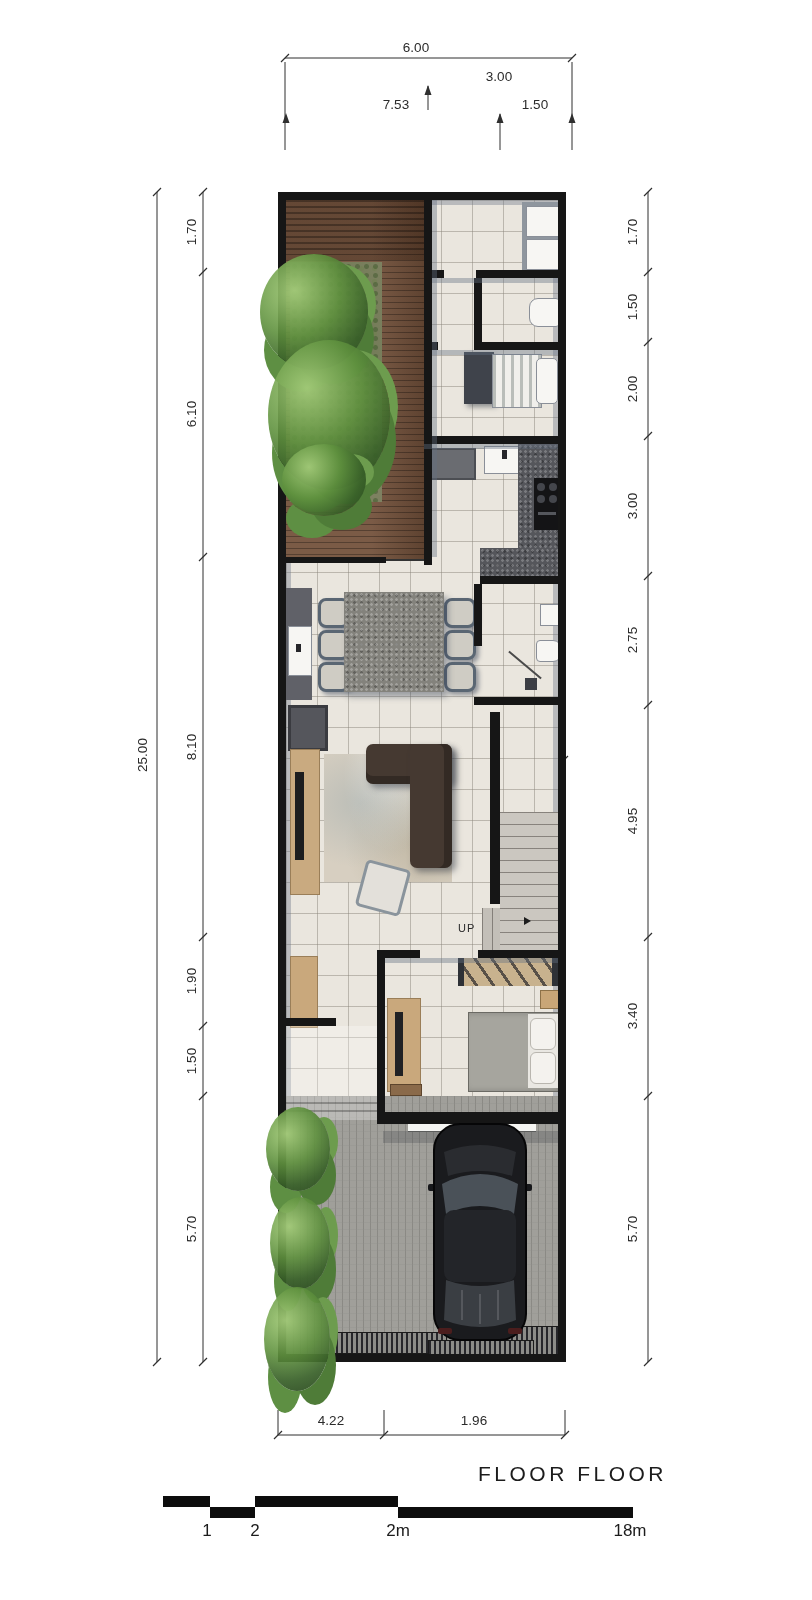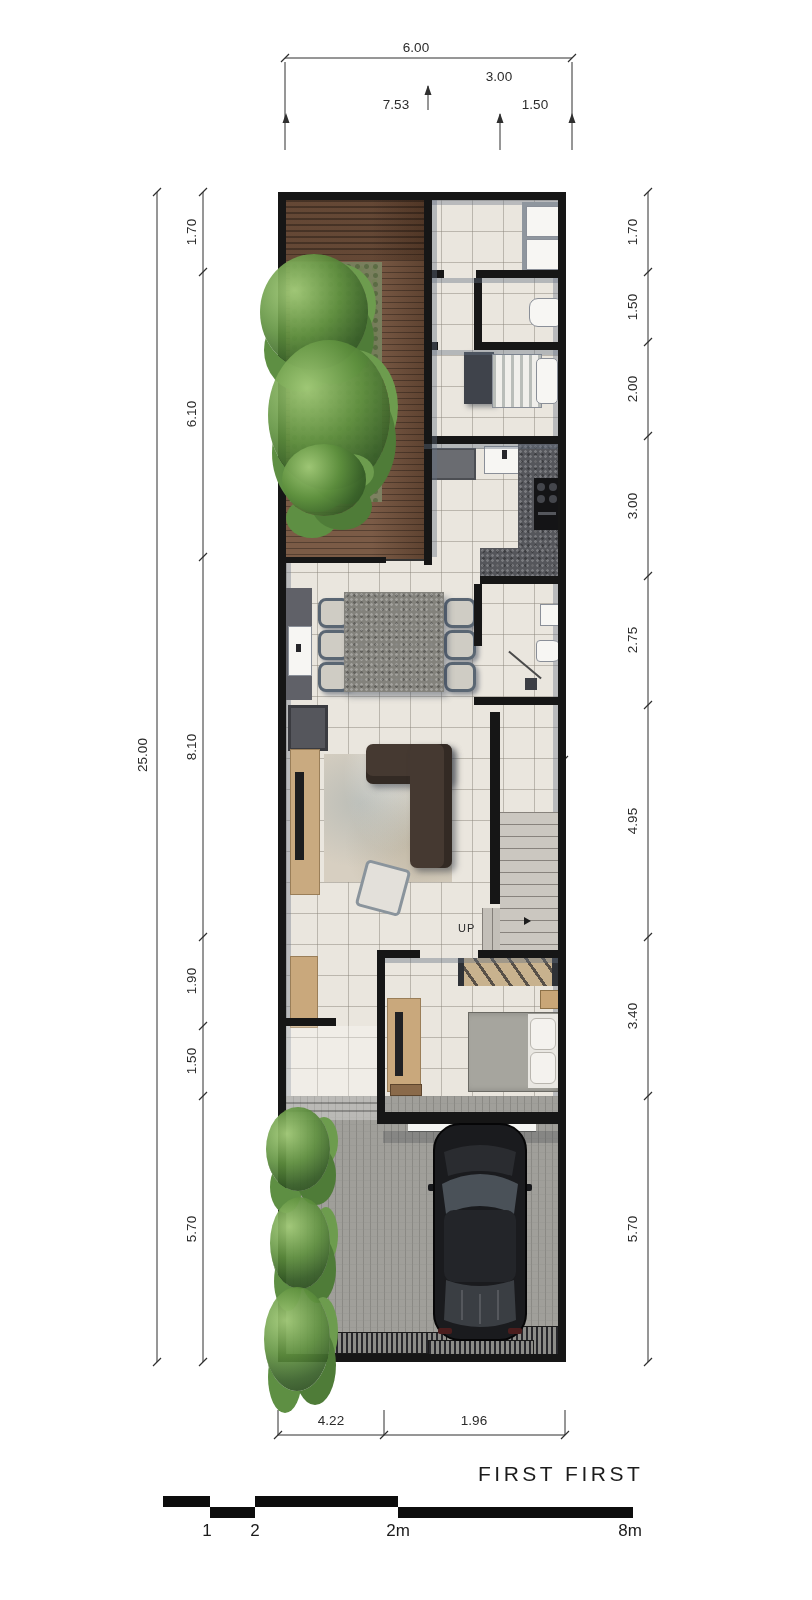--- a/index.html
+++ b/index.html
@@ -244,24 +244,24 @@
       <path d="M16 30 Q52 16 88 30 L84 54 Q52 44 20 54 Z" fill="#2a2c30"></path>
       <path d="M14 62 Q52 42 90 62 L86 92 Q52 76 18 92 Z" fill="#4a5158"></path>
       <rect x="16" y="88" width="72" height="72" rx="10" fill="#232529"></rect>
       <path d="M18 158 Q52 170 86 158 L88 198 Q52 212 16 198 Z" fill="#3a3e43"></path>
       <path d="M34 168 V198 M52 172 V202 M70 168 V198" stroke="#55585d" stroke-width="2" fill="none"></path>
       <rect x="10" y="206" width="14" height="6" rx="2" fill="#4b1d1d"></rect>
       <rect x="80" y="206" width="14" height="6" rx="2" fill="#4b1d1d"></rect>
     </svg>
   </div>
 
-  <span id="title" style="left:478px;top:1462px">FIRST FIRST</span>
+  <span id="title" style="left:478px;top:1462px">FLOOR FLOOR</span>
 
   <div class="bar" style="left:163px;top:1496px;width:47px;height:11px"></div>
   <div class="bar" style="left:210px;top:1507px;width:45px;height:11px"></div>
   <div class="bar" style="left:255px;top:1496px;width:143px;height:11px"></div>
   <div class="bar" style="left:398px;top:1507px;width:235px;height:11px"></div>
   <span class="slabel" style="left:207px;top:1521px">1</span>
   <span class="slabel" style="left:255px;top:1521px">2</span>
   <span class="slabel" style="left:398px;top:1521px">2m</span>
-  <span class="slabel" style="left:630px;top:1521px">8m</span>
+  <span class="slabel" style="left:630px;top:1521px">18m</span>
 
 </div>
 
 </body></html>

